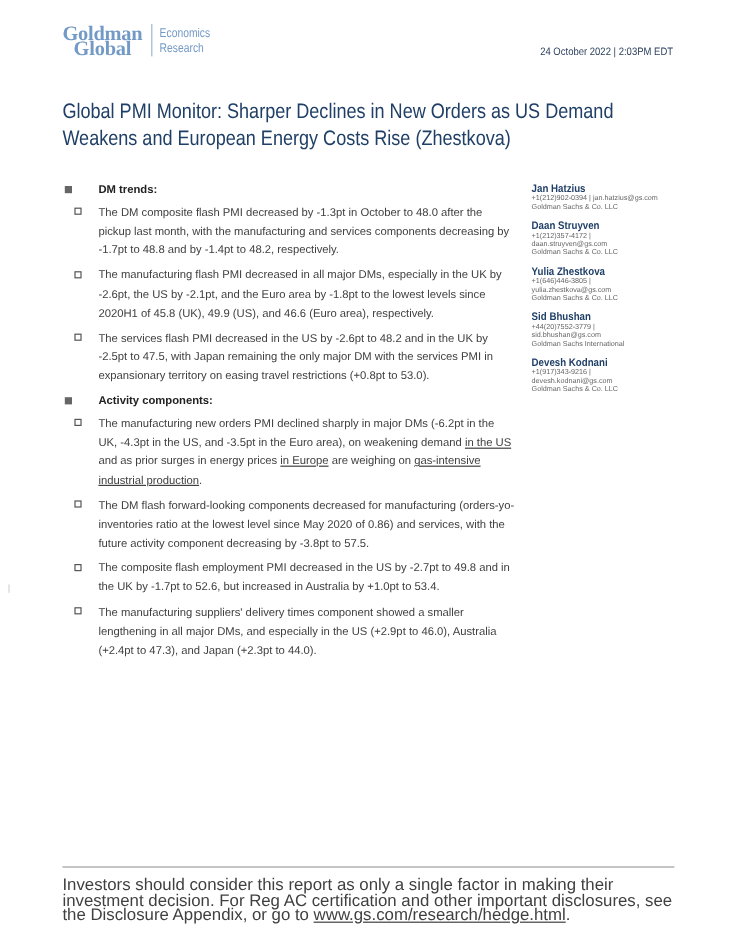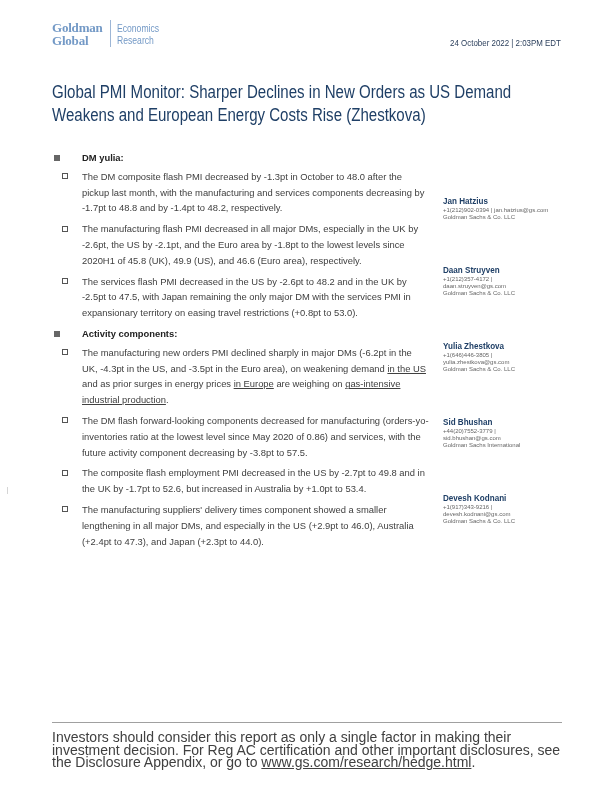--- a/index.html
+++ b/index.html
@@ -1,32 +1,32 @@
 <!DOCTYPE html>
 <html><head>
 <meta charset="utf-8">
 <style>
   html, body { margin:0; padding:0; background:#ffffff; }
   body { width:612px; height:792px; position:relative; overflow:hidden; font-family:"Liberation Sans", sans-serif; color:#3a3a3a; }
   .logo { position:absolute; left:52px; top:20px; display:flex; align-items:center; }
-  .logo-gs { font-family:"Liberation Serif", serif; font-weight:bold; color:#7399c6; font-size:13px; line-height:13px; letter-spacing:-0.2px; }
+  .logo-gs { font-family:"Liberation Serif", serif; font-weight:bold; color:#7399c6; font-size:17px; line-height:13px; letter-spacing:-0.2px;text-align:center; }
   .logo-sep { width:1px; height:27px; background:#9db6d6; margin:0 6px 0 7px; }
   .logo-er { font-family:"Liberation Sans", sans-serif; color:#7399c6; font-size:10.5px; line-height:12px; transform:scaleX(0.82); transform-origin:left center; }
   .dateline { position:absolute; right:51px; top:38px; font-size:9px; color:#2b3f5c; transform:scaleX(0.88); transform-origin:right center; white-space:nowrap; }
   .title { position:absolute; left:52px; top:81px; width:470px; font-size:17.5px; line-height:23px; color:#1f3f66; transform:scaleX(0.86); transform-origin:left top; width:560px; }
   .main { position:absolute; left:52px; top:150px; width:378px; font-size:9.4px; line-height:15.8px; color:#404040; }
   .sec { position:relative; padding-left:30px; margin-bottom:3px; }
   .sec-head { font-weight:bold; color:#222; position:relative; }
   .sq-filled { position:absolute; left:-28px; top:5px; width:6px; height:6px; background:#666; }
   .items { margin-top:3px; }
   .item { position:relative; padding-left:0; margin-bottom:5px; }
   .sq-empty { position:absolute; left:-20px; top:4.5px; width:6px; height:6px; border:1px solid #555; box-sizing:border-box; }
   .u { text-decoration:underline; }
   .authors { position:absolute; left:443px; top:152px; width:140px; }
-  .author { margin-bottom:6px;margin-top:44px; }
+  .author { margin-bottom:6px; }
   .a-name { font-size:9.2px; color:#1f3f66; font-weight:bold; line-height:11px; transform:scaleX(0.88); transform-origin:left; white-space:nowrap; }
   .a-line { font-size:6px; color:#666; line-height:7px; white-space:nowrap; }
   .footer-rule { position:absolute; left:52px; top:722px; width:510px; height:1px; background:#a0a0a0; }
   .footer { position:absolute; left:52px; top:731px; width:520px; font-size:14px; line-height:12.5px; color:#404040; }
   .mark { position:absolute; left:7px; top:487px; width:1px; height:7px; background:#d5d5d5; }
 </style>
 </head>
 <body>
 
 <div class="logo">
@@ -41,21 +41,21 @@
   </div>
 </div>
 
 <div class="dateline">24 October 2022 | 2:03PM EDT</div>
 
 <div class="title">Global PMI Monitor: Sharper Declines in New Orders as US Demand Weakens and European Energy Costs Rise (Zhestkova)</div>
 
 <div class="main">
 
   <div class="sec">
-    <div class="sec-head"><span class="sq-filled"></span><span>DM yulia:</span></div>
+    <div class="sec-head"><span class="sq-filled"></span><span>DM trends:</span></div>
     <div class="items">
       <div class="item"><span class="sq-empty"></span><span>The DM composite flash PMI decreased by -1.3pt in October to 48.0 after the pickup last month, with the manufacturing and services components decreasing by -1.7pt to 48.8 and by -1.4pt to 48.2, respectively.</span></div>
     </div>
   </div>
 
   <div class="sec">
     <div class="items">
       <div class="item"><span class="sq-empty"></span><span>The manufacturing flash PMI decreased in all major DMs, especially in the UK by -2.6pt, the US by -2.1pt, and the Euro area by -1.8pt to the lowest levels since 2020H1 of 45.8 (UK), 49.9 (US), and 46.6 (Euro area), respectively.</span></div>
       <div class="item"><span class="sq-empty"></span><span>The services flash PMI decreased in the US by -2.6pt to 48.2 and in the UK by -2.5pt to 47.5, with Japan remaining the only major DM with the services PMI in expansionary territory on easing travel restrictions (+0.8pt to 53.0).</span></div>
     </div>

